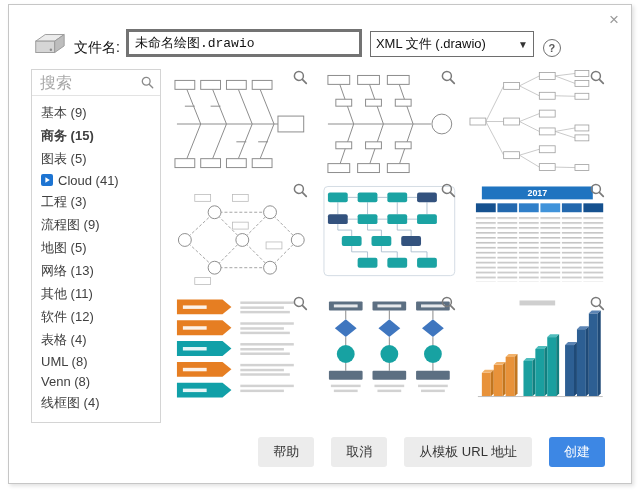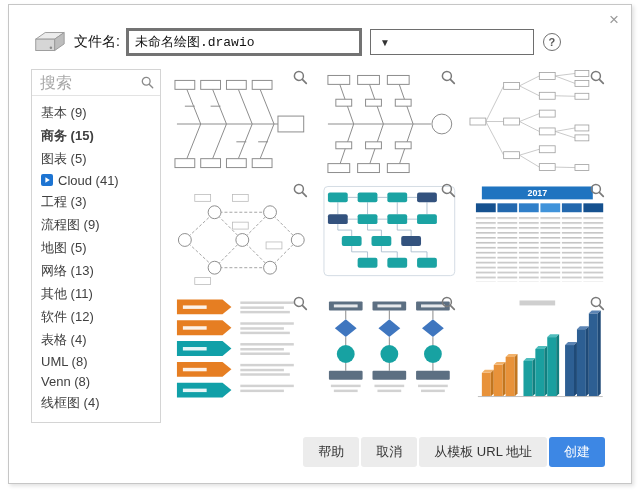--- a/index.html
+++ b/index.html
@@ -1,21 +1,21 @@
 <!DOCTYPE html>
 <html><head>
 <meta charset="utf-8">
 <style>
   html,body{margin:0;padding:0;width:640px;height:490px;background:#fff;
     font-family:"Liberation Sans",sans-serif;overflow:hidden;}
   .dialog{position:absolute;left:8px;top:4px;right:8px;bottom:6px;background:#fff;
     border:1px solid #c6c6c6;box-shadow:2px 2px 4px rgba(0,0,0,.12);}
   .close{position:absolute;top:4px;right:8px;font-size:17px;color:#9a9a9a;cursor:pointer;
     line-height:1;padding:2px 4px;}
-  .header{position:absolute;top:22px;left:22px;right:22px;height:30px;display:flex;align-items:center;}
+  .header{position:absolute;top:22px;left:22px;right:22px;height:30px;display:flex;align-items:flex-end;}
   .disk-icon{flex:0 0 auto;margin-right:7px;}
   .fn-label{font-size:14px;color:#111;margin-right:6px;white-space:nowrap;}
   .fn-input{width:218px;height:20px;border:3px solid #737373;padding:1px 6px;font-size:13px;
     font-family:Liberation Mono, monospace;color:#111;}
   .select-box{margin-left:8px;width:152px;height:24px;border:1px solid #6e6e6e;background:#fff;
     display:flex;align-items:center;justify-content:space-between;padding:0 5px;font-size:13px;
     color:#111;cursor:pointer;}
   .select-arrow{font-size:10px;color:#333;margin-left:4px;}
   .help-circle{margin-left:9px;width:16px;height:16px;border:1px solid #707070;border-radius:50%;
     color:#5a5a5a;font-size:11px;font-weight:bold;display:flex;align-items:center;justify-content:center;
@@ -29,21 +29,21 @@
   .cats{padding:5px 0;}
   .cat{font-size:13px;color:#404040;padding:2.5px 9px;cursor:pointer;white-space:nowrap;
     display:flex;align-items:center;}
   .cat.selected{font-weight:bold;}
   .cloud-glyph{width:12px;height:12px;margin-right:5px;flex:0 0 auto;}
   .main{position:absolute;left:162px;top:64px;right:24px;bottom:60px;overflow:hidden;}
   .grid{display:grid;grid-template-columns:repeat(3,1fr);gap:3px 10px;}
   .card{position:relative;height:110px;background:#fff;cursor:pointer;}
   .card svg.preview{width:100%;height:100%;display:block;}
   .zoom{position:absolute;top:1px;right:2px;width:15px;height:15px;cursor:pointer;}
-  .footer{position:absolute;right:26px;bottom:16px;display:flex;gap:2px;}
+  .footer{position:absolute;right:26px;bottom:16px;display:flex;gap:17px;}
   .btn{height:30px;padding:0 15px;background:#ececec;border:none;border-radius:3px;
     font-size:13px;color:#333;display:flex;align-items:center;cursor:pointer;white-space:nowrap;
     font-family:"Liberation Sans",sans-serif;}
   .btn.primary{background:#3d87e4;color:#fff;}
 </style>
 </head>
 <body>
 
 <div class="dialog">
 
@@ -52,20 +52,21 @@
   <div class="header">
     <svg class="disk-icon" width="36" height="26" viewBox="0 0 38 26">
       <path d="M5 10 L15 3 L35 3 L25 10 Z" fill="#ececec" stroke="#9a9a9a"></path>
       <rect x="5" y="10" width="20" height="12" fill="#d6d6d6" stroke="#9a9a9a"></rect>
       <path d="M25 10 L35 3 L35 15 L25 22 Z" fill="#bdbdbd" stroke="#9a9a9a"></path>
       <circle cx="21" cy="19" r="1.3" fill="#8a8a8a"></circle>
     </svg>
     <span class="fn-label">文件名:</span>
     <input class="fn-input" type="text" value="未命名绘图.drawio" style="">
     <div class="select-box">
+      <span>XML 文件 (.drawio)</span>
       <span class="select-arrow">▼</span>
     </div>
     <div class="help-circle">?</div>
   </div>
 
   <div class="sidebar">
     <div class="search-row">
       <input class="search-input" type="text" placeholder="搜索" style="">
       <svg width="13" height="13" viewBox="0 0 14 14">
         <circle cx="5.6" cy="5.6" r="4.2" fill="none" stroke="#8a8a8a" stroke-width="1.4"></circle>

